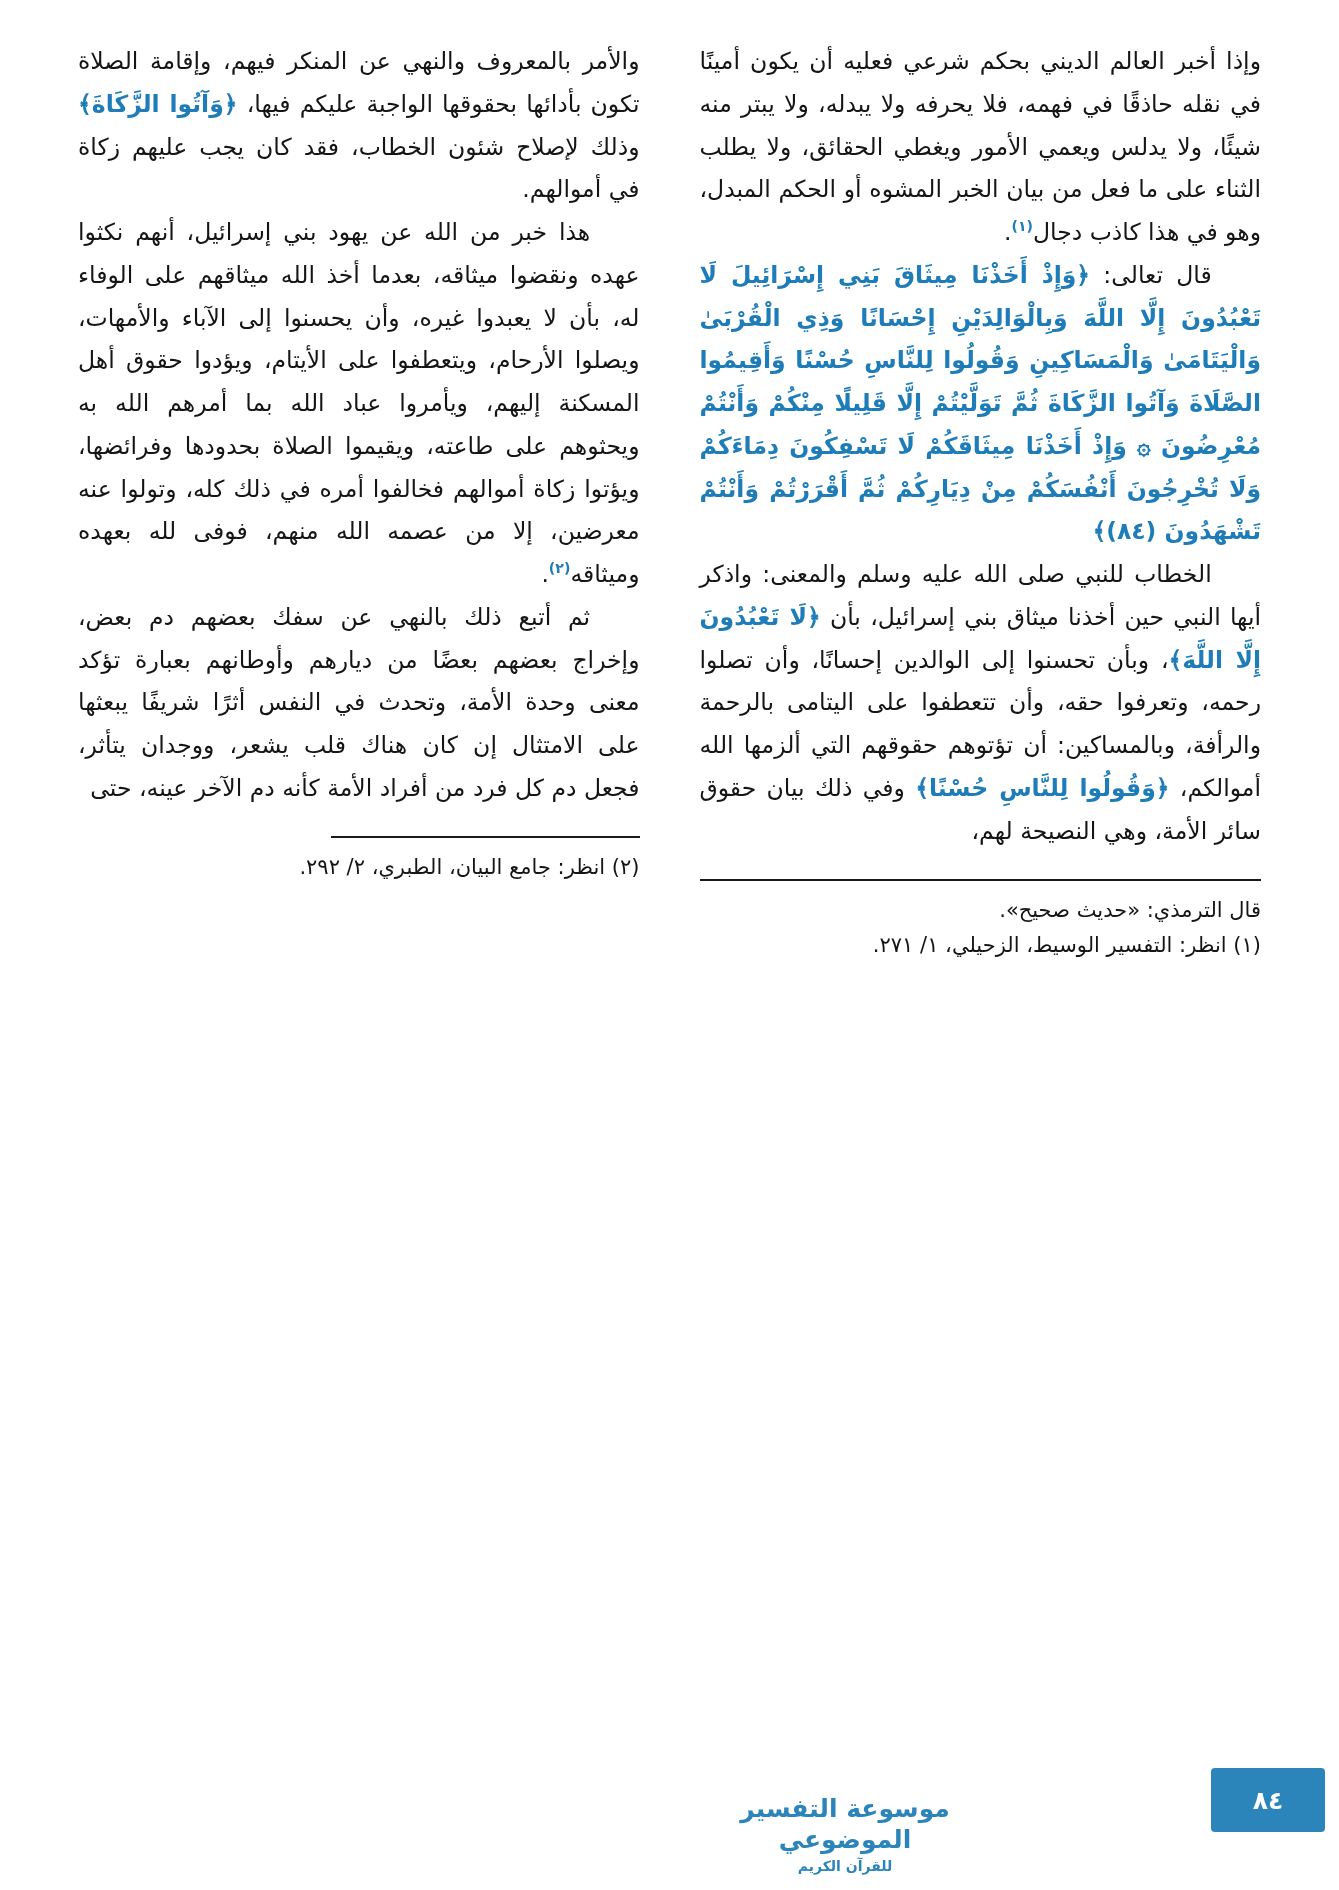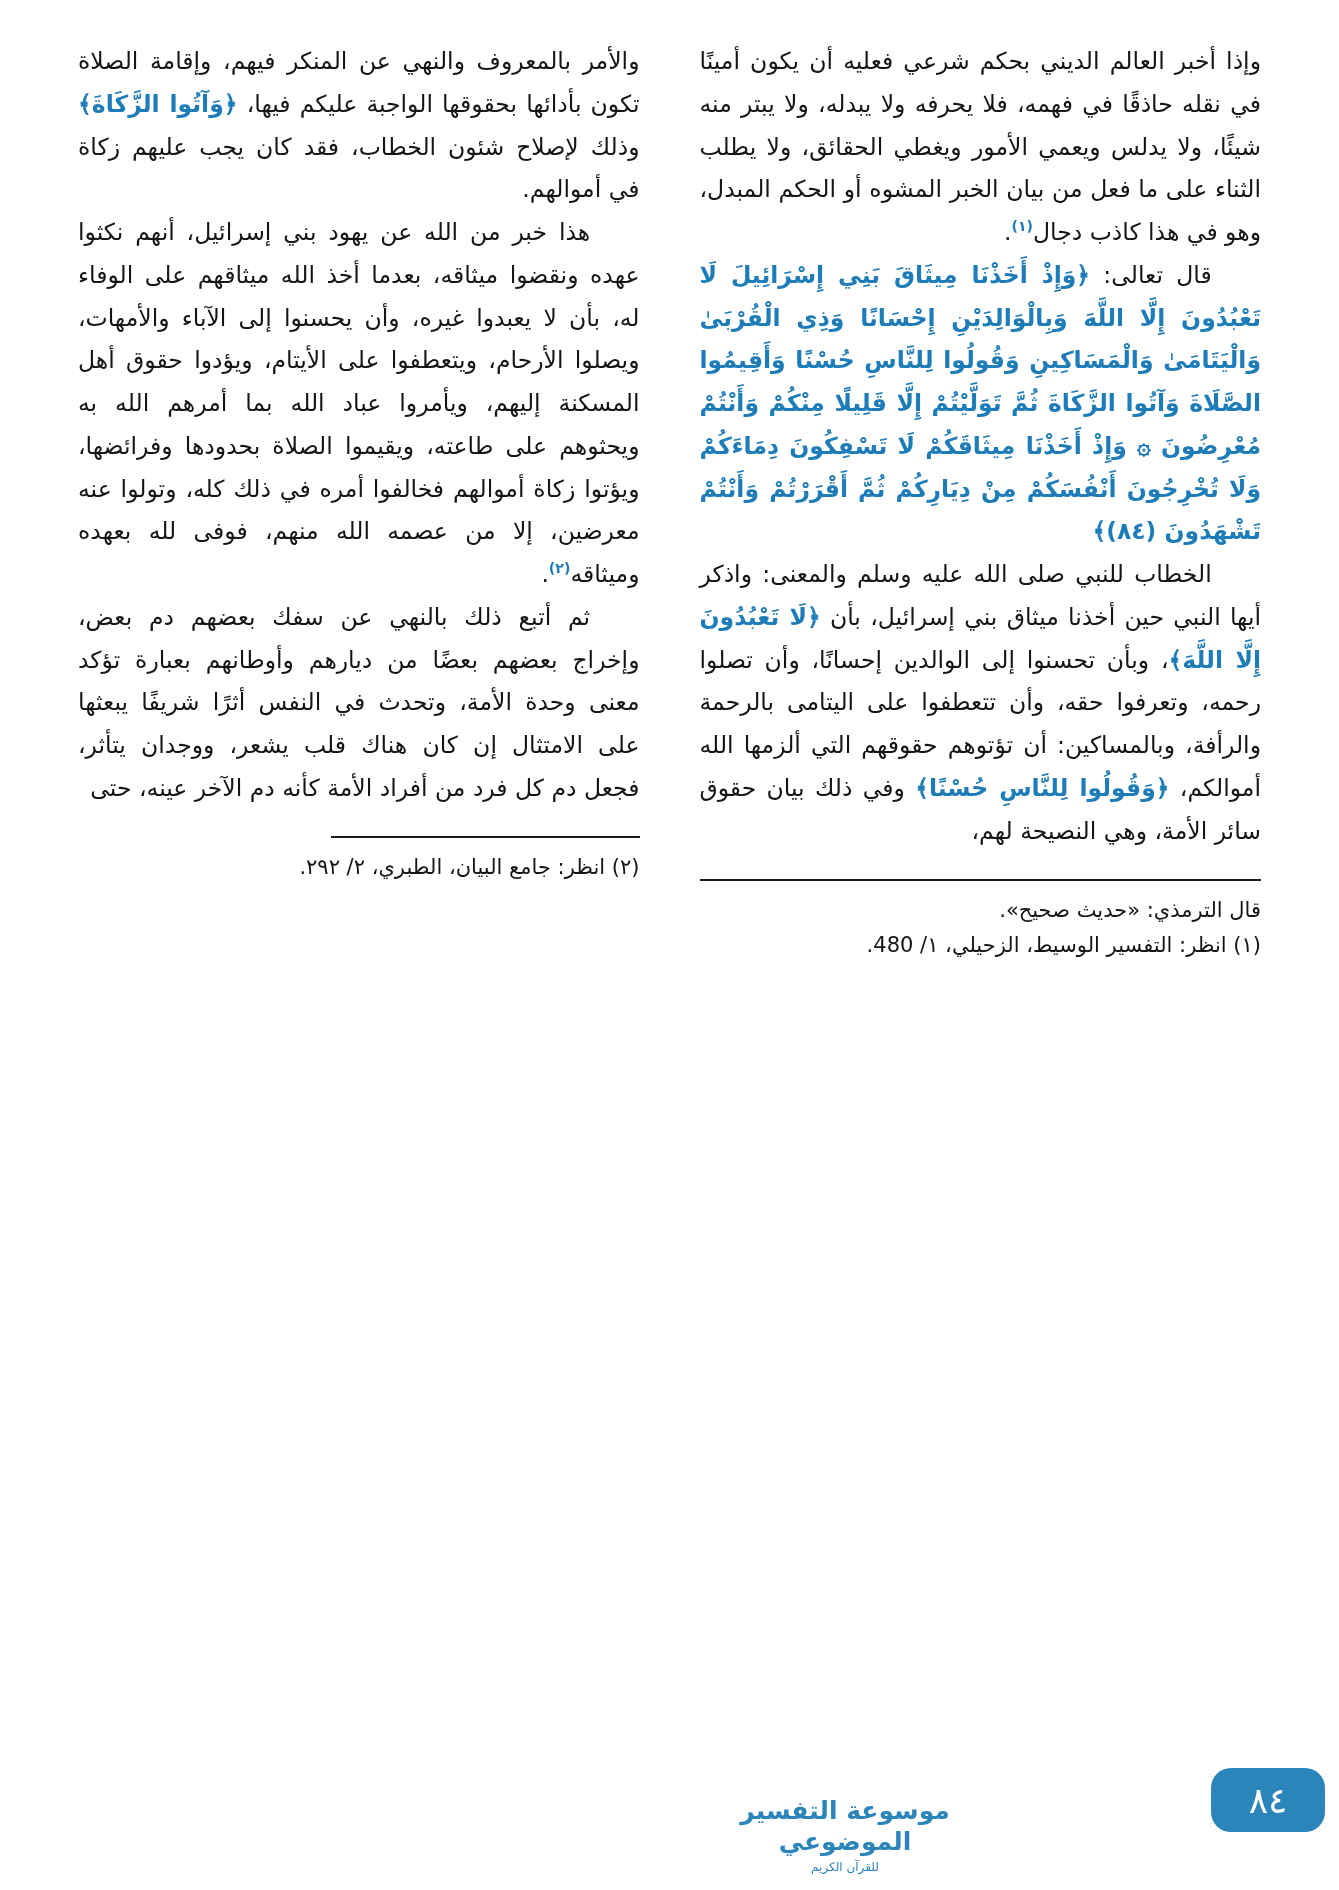--- a/index.html
+++ b/index.html
@@ -37,49 +37,49 @@
   .fn-sep { border-top: 2px solid #1a1a1a; margin-bottom: 12px; }
   .fn-sep.full { width: 100%; }
   .fn-sep.half { width: 55%; }
 
   
   .logo {
     position: absolute; left: 715px; bottom: 16px; width: 260px;
     text-align: center; color: #2b84ba; pointer-events: none;
   }
   .logo-line1 { font-size: 25px; font-weight: bold; line-height: 1.25; }
-  .logo-line2 { font-size: 12px; font-weight: normal; margin-top: 3px; }
+  .logo-line2 { font-size: 14px; font-weight: bold; margin-top: 3px; }
 
   .page-badge {
     position: absolute; right: 14px; bottom: 58px;
     width: 114px; height: 64px;
-    background: #2b84ba; border-radius: 20px;
+    background: #2b84ba; border-radius: 4px;
     display: flex; align-items: center; justify-content: center;
-    color: #ffffff; font-size: 36px; font-weight: normal;
+    color: #ffffff; font-size: 25px; font-weight: bold;
   }
 </style>
 </head>
 <body>
 
 <div class="page">
 
 
   <div class="columns">
 
     <div class="col">
       <div>
           <p class="para"><span class="seg-normal">وإذا أخبر العالم الديني بحكم شرعي فعليه أن يكون أمينًا في نقله حاذقًا في فهمه، فلا يحرفه ولا يبدله، ولا يبتر منه شيئًا، ولا يدلس ويعمي الأمور ويغطي الحقائق، ولا يطلب الثناء على ما فعل من بيان الخبر المشوه أو الحكم المبدل، وهو في هذا كاذب دجال</span><span class="seg-ref">(١)</span><span class="seg-normal">.</span></p>
           <p class="para indent"><span class="seg-normal">قال تعالى: </span><span class="seg-quran">﴿وَإِذْ أَخَذْنَا مِيثَاقَ بَنِي إِسْرَائِيلَ لَا تَعْبُدُونَ إِلَّا اللَّهَ وَبِالْوَالِدَيْنِ إِحْسَانًا وَذِي الْقُرْبَىٰ وَالْيَتَامَىٰ وَالْمَسَاكِينِ وَقُولُوا لِلنَّاسِ حُسْنًا وَأَقِيمُوا الصَّلَاةَ وَآتُوا الزَّكَاةَ ثُمَّ تَوَلَّيْتُمْ إِلَّا قَلِيلًا مِنْكُمْ وَأَنْتُمْ مُعْرِضُونَ ۞ وَإِذْ أَخَذْنَا مِيثَاقَكُمْ لَا تَسْفِكُونَ دِمَاءَكُمْ وَلَا تُخْرِجُونَ أَنْفُسَكُمْ مِنْ دِيَارِكُمْ ثُمَّ أَقْرَرْتُمْ وَأَنْتُمْ تَشْهَدُونَ (٨٤)﴾</span></p>
           <p class="para indent"><span class="seg-normal">الخطاب للنبي  صلى الله عليه وسلم والمعنى: واذكر أيها النبي حين أخذنا ميثاق بني إسرائيل، بأن </span><span class="seg-quran">﴿لَا تَعْبُدُونَ إِلَّا اللَّهَ﴾</span><span class="seg-normal">، وبأن تحسنوا إلى الوالدين إحسانًا، وأن تصلوا رحمه، وتعرفوا حقه، وأن تتعطفوا على اليتامى بالرحمة والرأفة، وبالمساكين: أن تؤتوهم حقوقهم التي ألزمها الله أموالكم، </span><span class="seg-quran">﴿وَقُولُوا لِلنَّاسِ حُسْنًا﴾</span><span class="seg-normal"> وفي ذلك بيان حقوق سائر الأمة، وهي النصيحة لهم،</span></p>
         </div>
       <div class="footnotes">
         <div class="fn-sep full"></div>
         <div>
             <div class="footnote-line">قال الترمذي: «حديث صحيح».</div>
-            <div class="footnote-line">(١) انظر: التفسير الوسيط، الزحيلي، ١/ 480.</div>
+            <div class="footnote-line">(١) انظر: التفسير الوسيط، الزحيلي، ١/ ٢٧١.</div>
           </div>
       </div>
     </div>
 
     <div class="col">
       <div>
           <p class="para"><span class="seg-normal">والأمر بالمعروف والنهي عن المنكر فيهم، وإقامة الصلاة تكون بأدائها بحقوقها الواجبة عليكم فيها، </span><span class="seg-quran">﴿وَآتُوا الزَّكَاةَ﴾</span><span class="seg-normal"> وذلك لإصلاح شئون الخطاب، فقد كان يجب عليهم زكاة في أموالهم.</span></p>
           <p class="para indent"><span class="seg-normal">هذا خبر من الله عن يهود بني إسرائيل، أنهم نكثوا عهده ونقضوا ميثاقه، بعدما أخذ الله ميثاقهم على الوفاء له، بأن لا يعبدوا غيره، وأن يحسنوا إلى الآباء والأمهات، ويصلوا الأرحام، ويتعطفوا على الأيتام، ويؤدوا حقوق أهل المسكنة إليهم، ويأمروا عباد الله بما أمرهم الله به ويحثوهم على طاعته، ويقيموا الصلاة بحدودها وفرائضها، ويؤتوا زكاة أموالهم فخالفوا أمره في ذلك كله، وتولوا عنه معرضين، إلا من عصمه الله منهم، فوفى لله بعهده وميثاقه</span><span class="seg-ref">(٢)</span><span class="seg-normal">.</span></p>
           <p class="para indent"><span class="seg-normal">ثم أتبع ذلك بالنهي عن سفك بعضهم دم بعض، وإخراج بعضهم بعضًا من ديارهم وأوطانهم بعبارة تؤكد معنى وحدة الأمة، وتحدث في النفس أثرًا شريفًا يبعثها على الامتثال إن كان هناك قلب يشعر، ووجدان يتأثر، فجعل دم كل فرد من أفراد الأمة كأنه دم الآخر عينه، حتى</span></p>
         </div>

